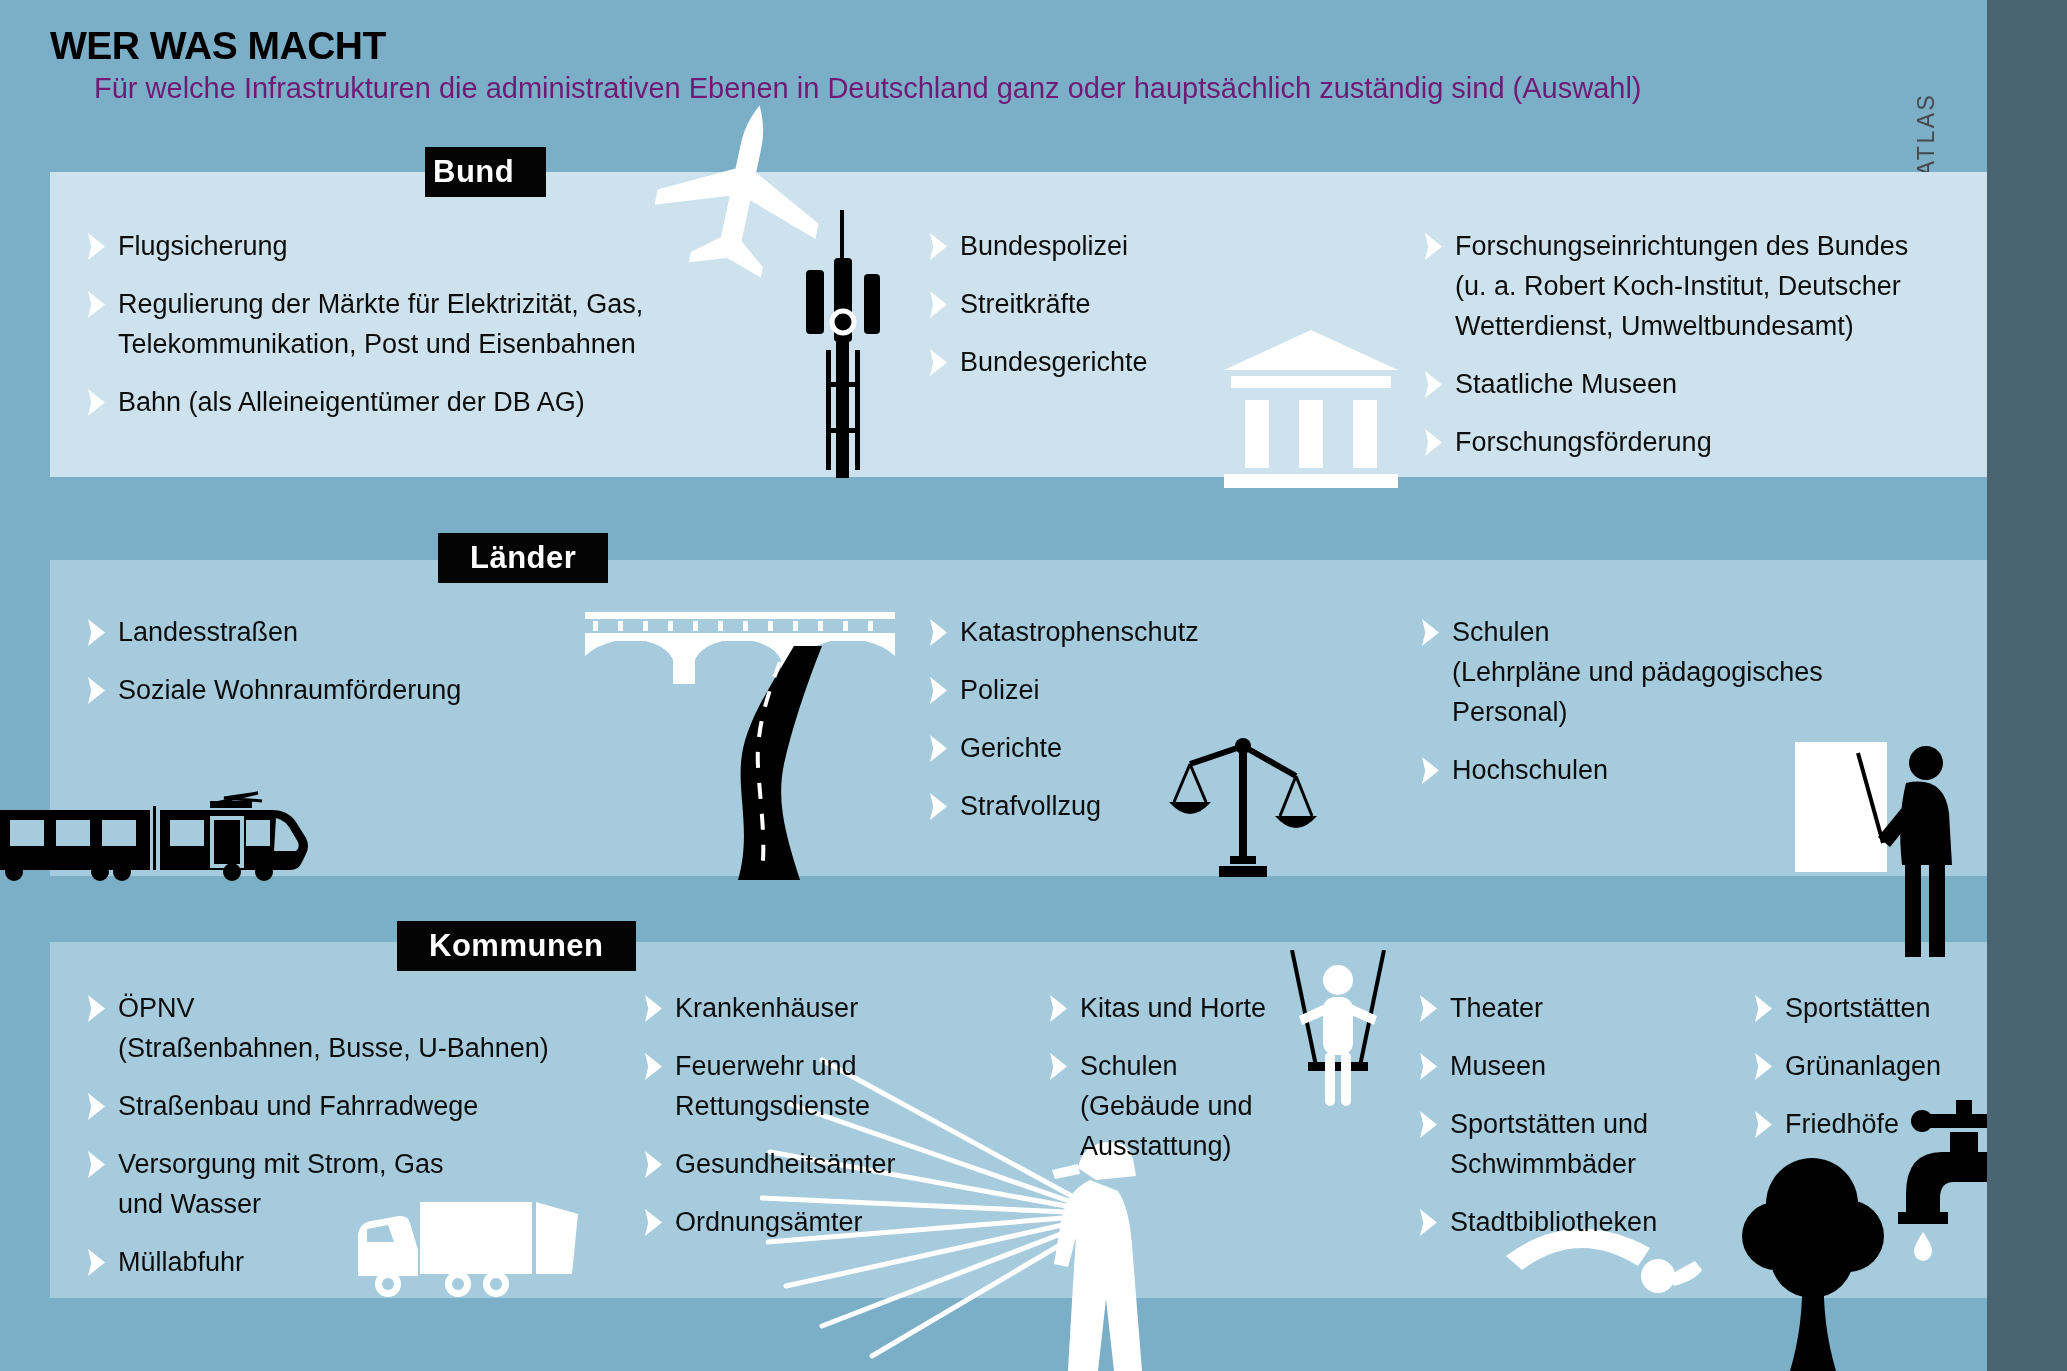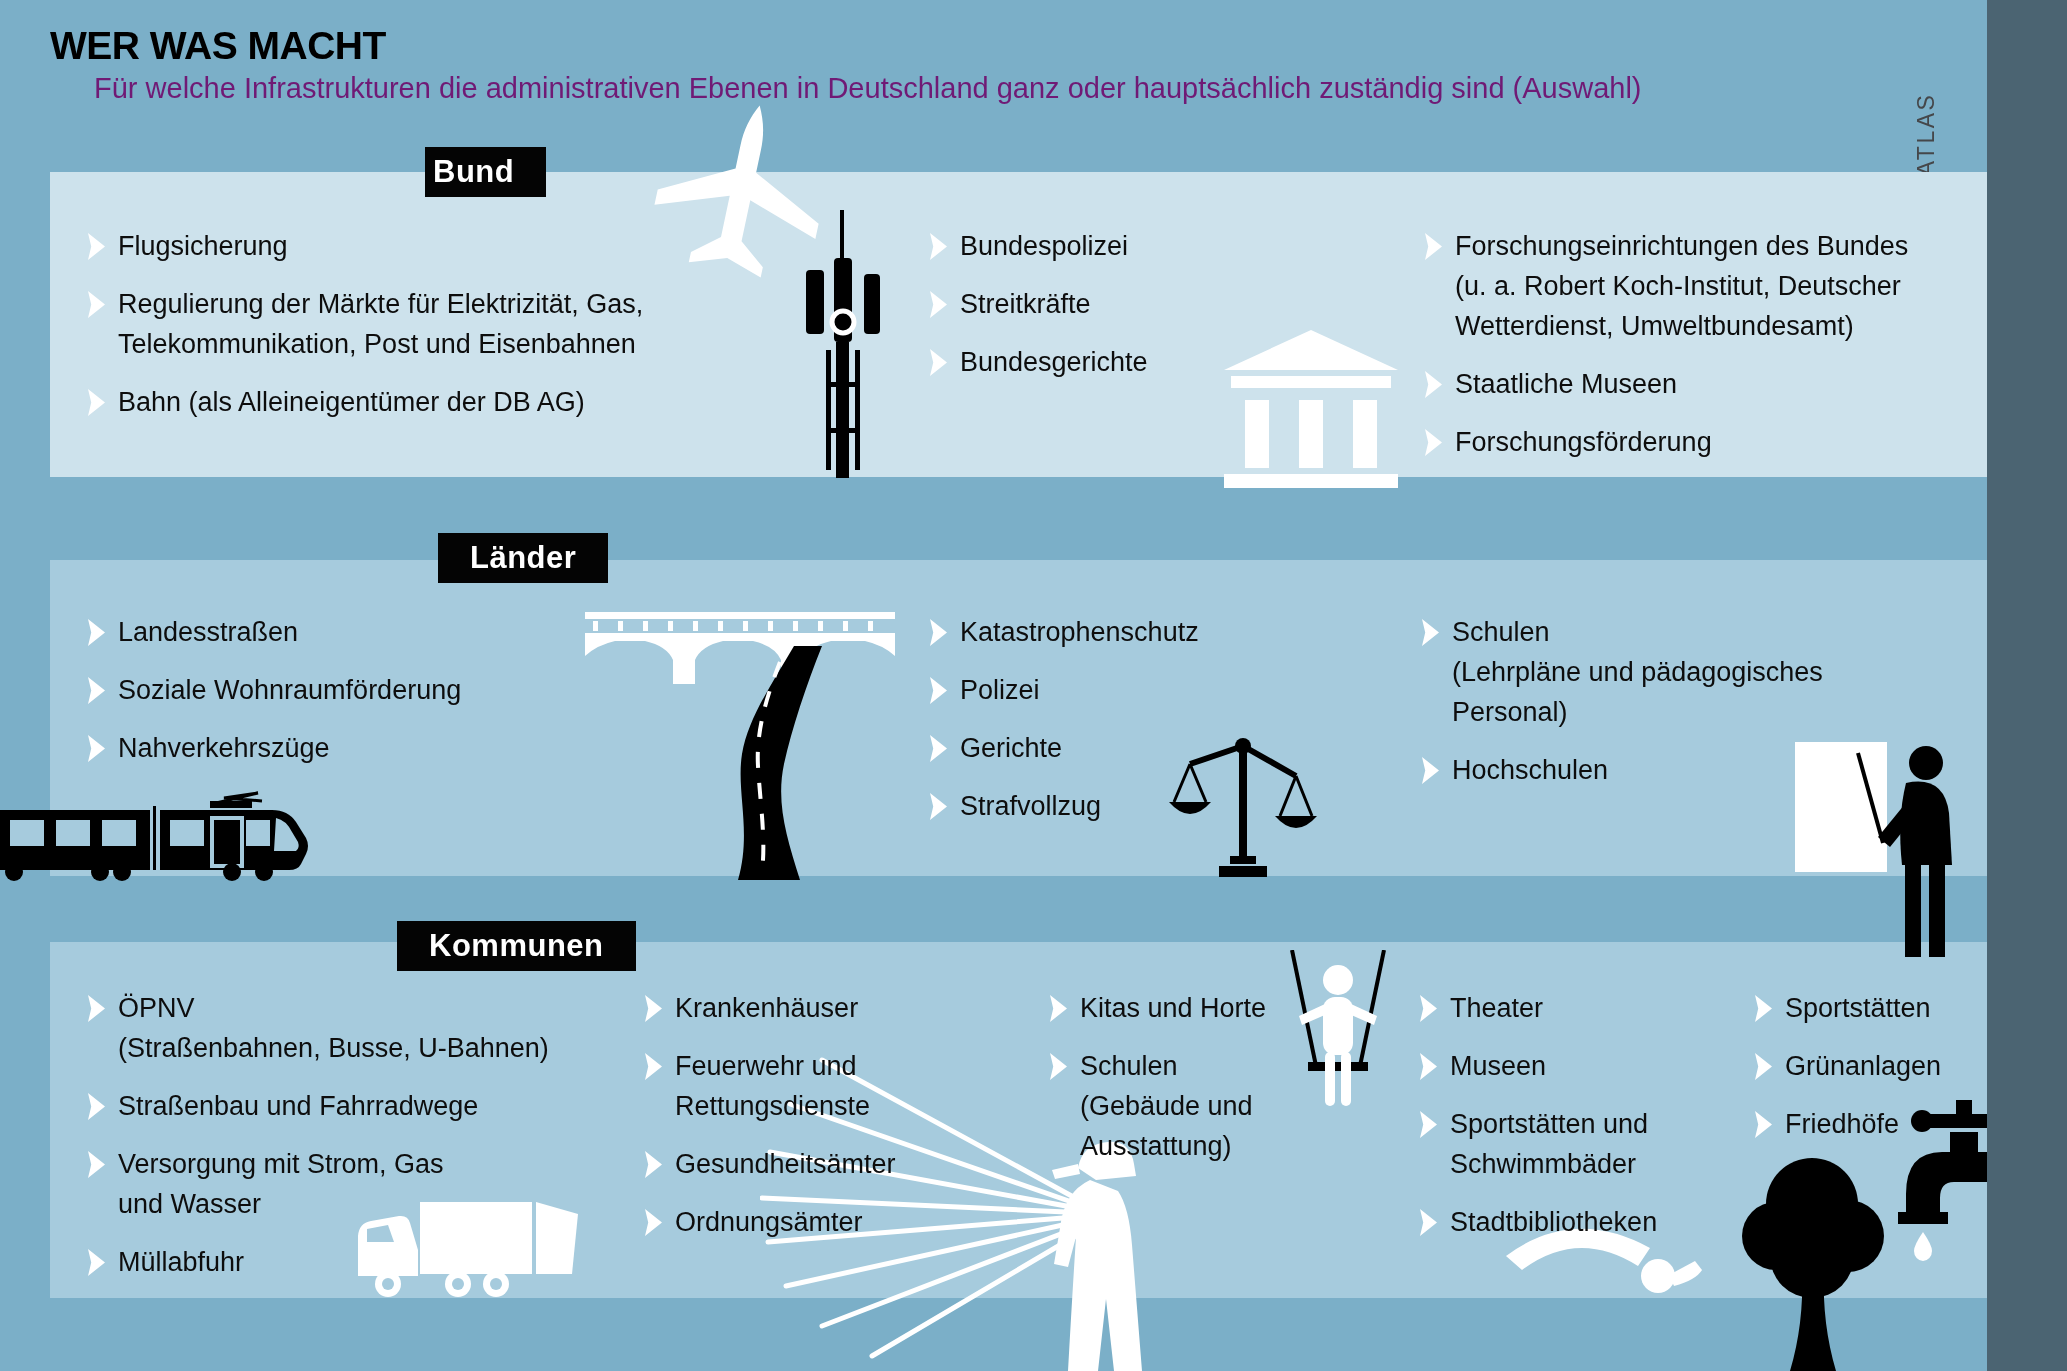--- a/index.html
+++ b/index.html
@@ -289,24 +289,20 @@
 
   <div class="col" style="left:88px;top:612px;width:460px;">
     <div class="item">
         <span class="bullet"></span>
         <span class="item-text">Landesstraßen</span>
       </div>
     <div class="item">
         <span class="bullet"></span>
         <span class="item-text">Soziale Wohnraumförderung</span>
       </div>
-    <div class="item">
-        <span class="bullet"></span>
-        <span class="item-text">Nahverkehrszüge</span>
-      </div>
   </div>
   <div class="col" style="left:930px;top:612px;width:300px;">
     <div class="item">
         <span class="bullet"></span>
         <span class="item-text">Katastrophenschutz</span>
       </div>
     <div class="item">
         <span class="bullet"></span>
         <span class="item-text">Polizei</span>
       </div>

